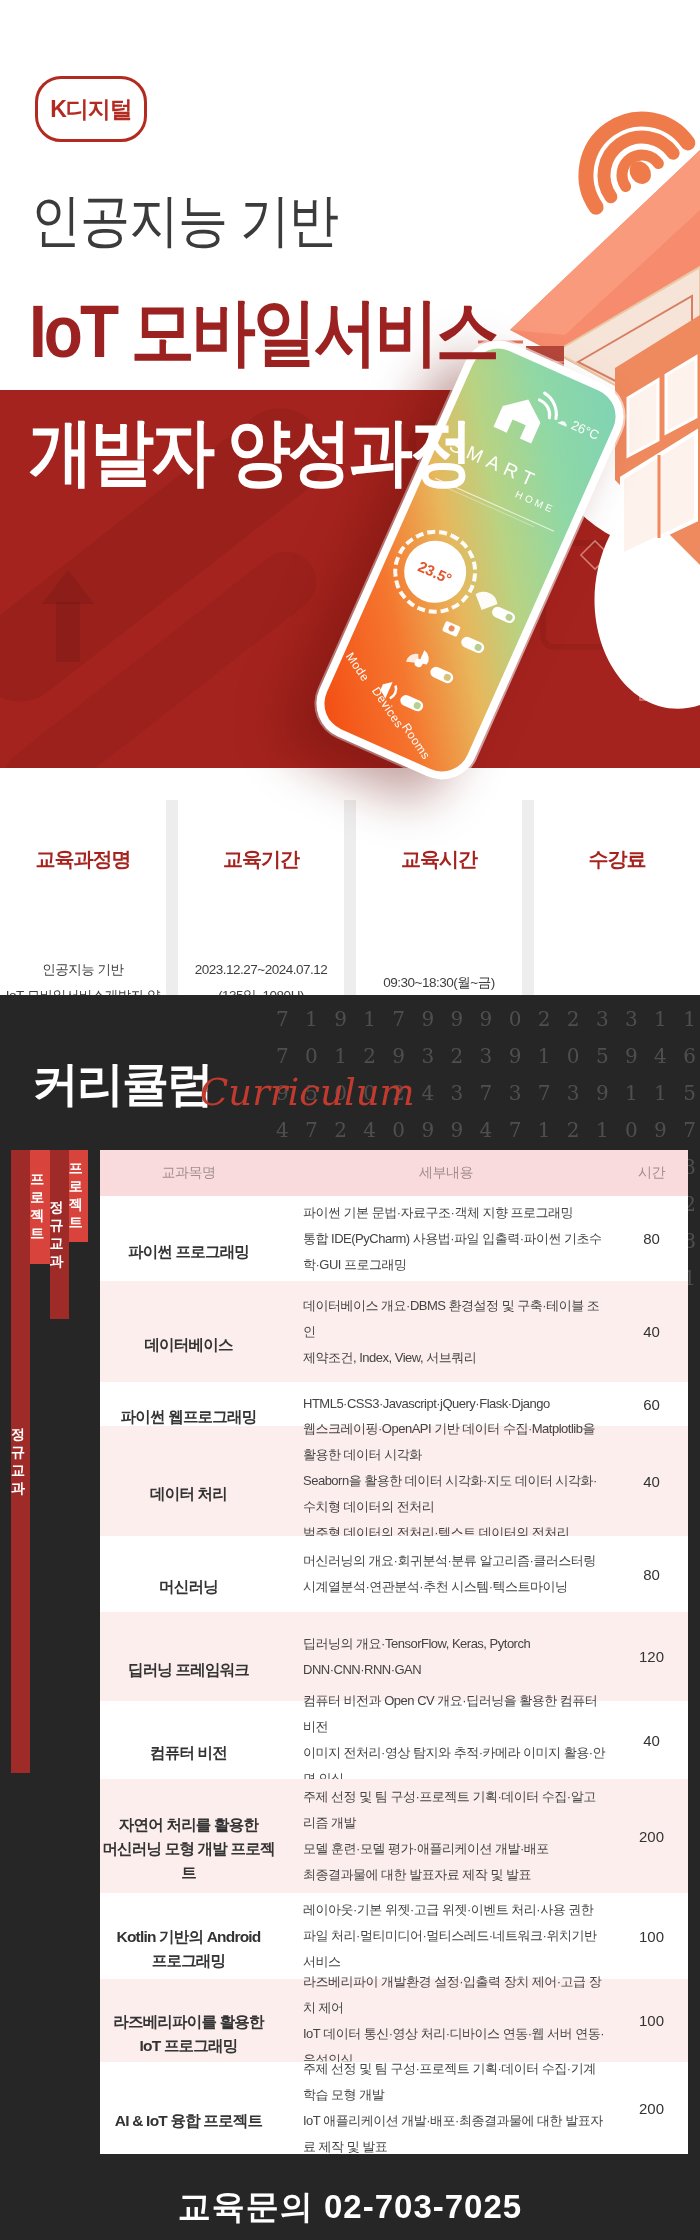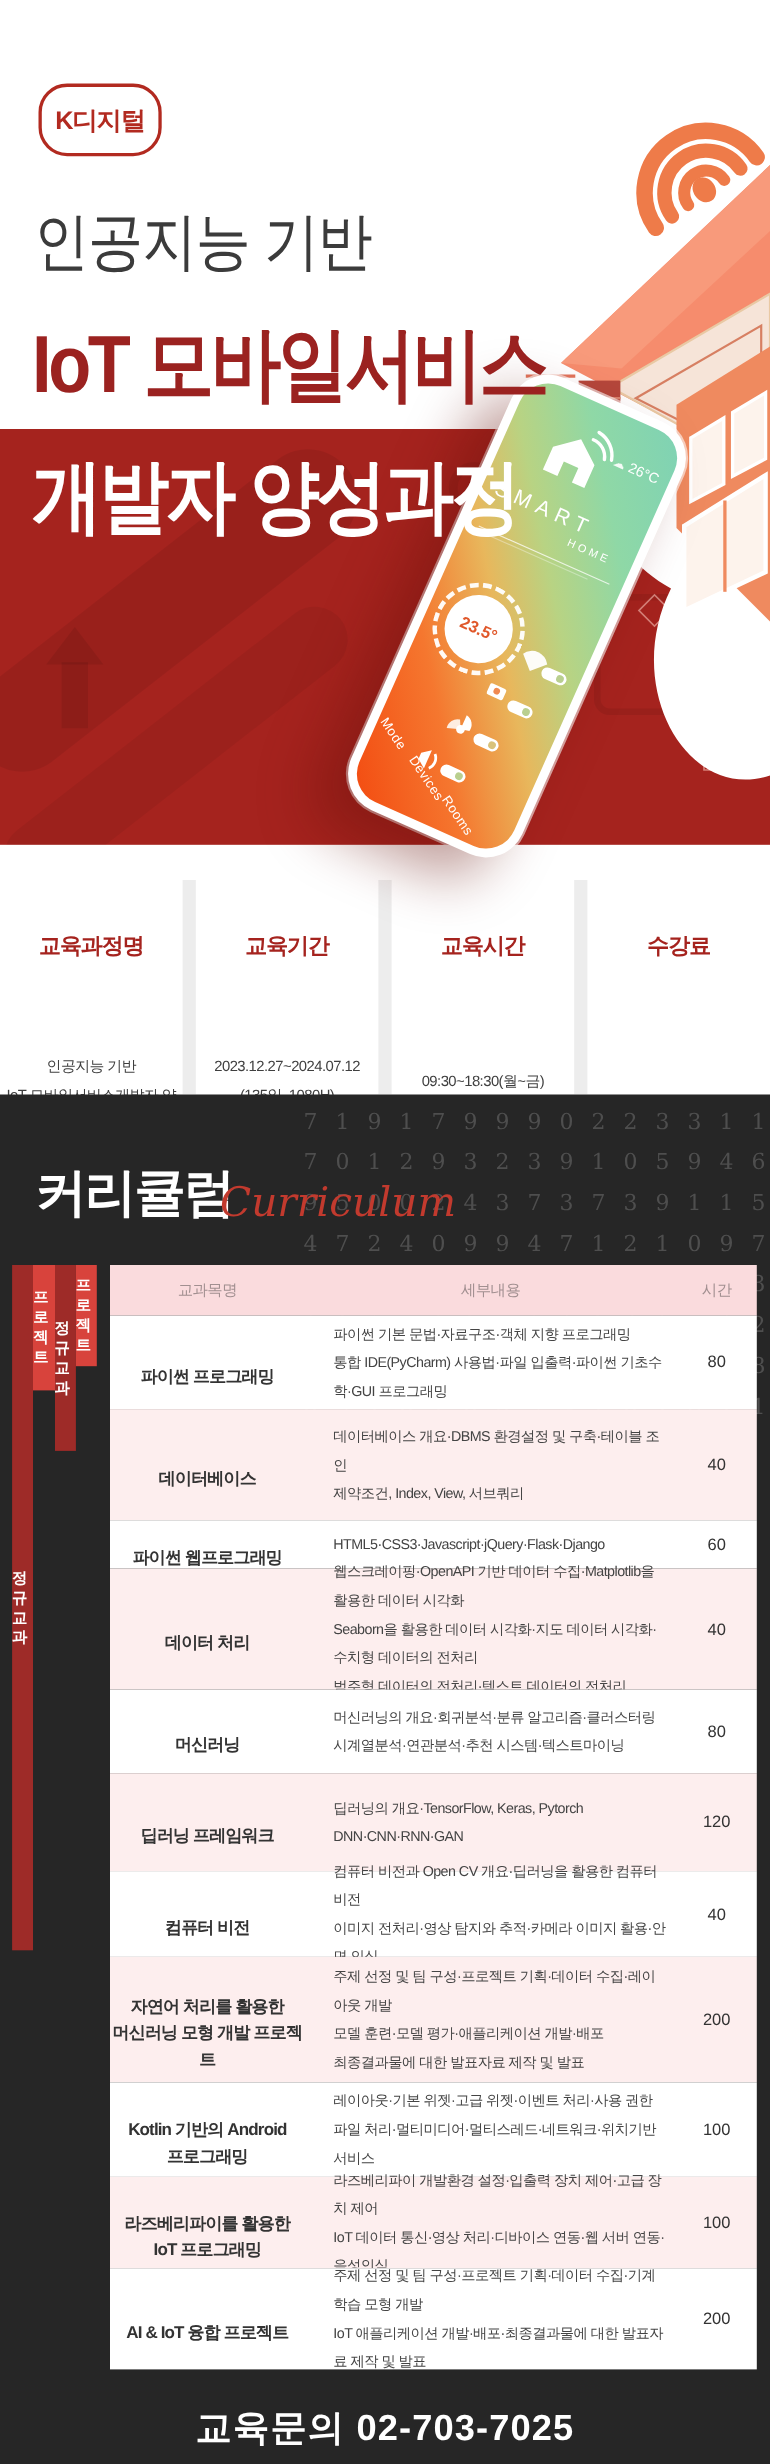--- a/index.html
+++ b/index.html
@@ -369,21 +369,21 @@
         </div>
         <div class="trow" style="height:78px">
           <div class="c-sub">컴퓨터 비전</div>
           <div class="c-det">컴퓨터 비전과 Open CV 개요·딥러닝을 활용한 컴퓨터 비전
 이미지 전처리·영상 탐지와 추적·카메라 이미지 활용·안면 인식</div>
           <div class="c-hr">40</div>
         </div>
         <div class="trow alt" style="height:114px">
           <div class="c-sub">자연어 처리를 활용한
 머신러닝 모형 개발 프로젝트</div>
-          <div class="c-det">주제 선정 및 팀 구성·프로젝트 기획·데이터 수집·레이아웃 개발
+          <div class="c-det">주제 선정 및 팀 구성·프로젝트 기획·데이터 수집·알고리즘 개발
 모델 훈련·모델 평가·애플리케이션 개발·배포
 최종결과물에 대한 발표자료 제작 및 발표</div>
           <div class="c-hr">200</div>
         </div>
         <div class="trow" style="height:86px">
           <div class="c-sub">Kotlin 기반의 Android
 프로그래밍</div>
           <div class="c-det">레이아웃·기본 위젯·고급 위젯·이벤트 처리·사용 권한
 파일 처리·멀티미디어·멀티스레드·네트워크·위치기반 서비스</div>
           <div class="c-hr">100</div>

